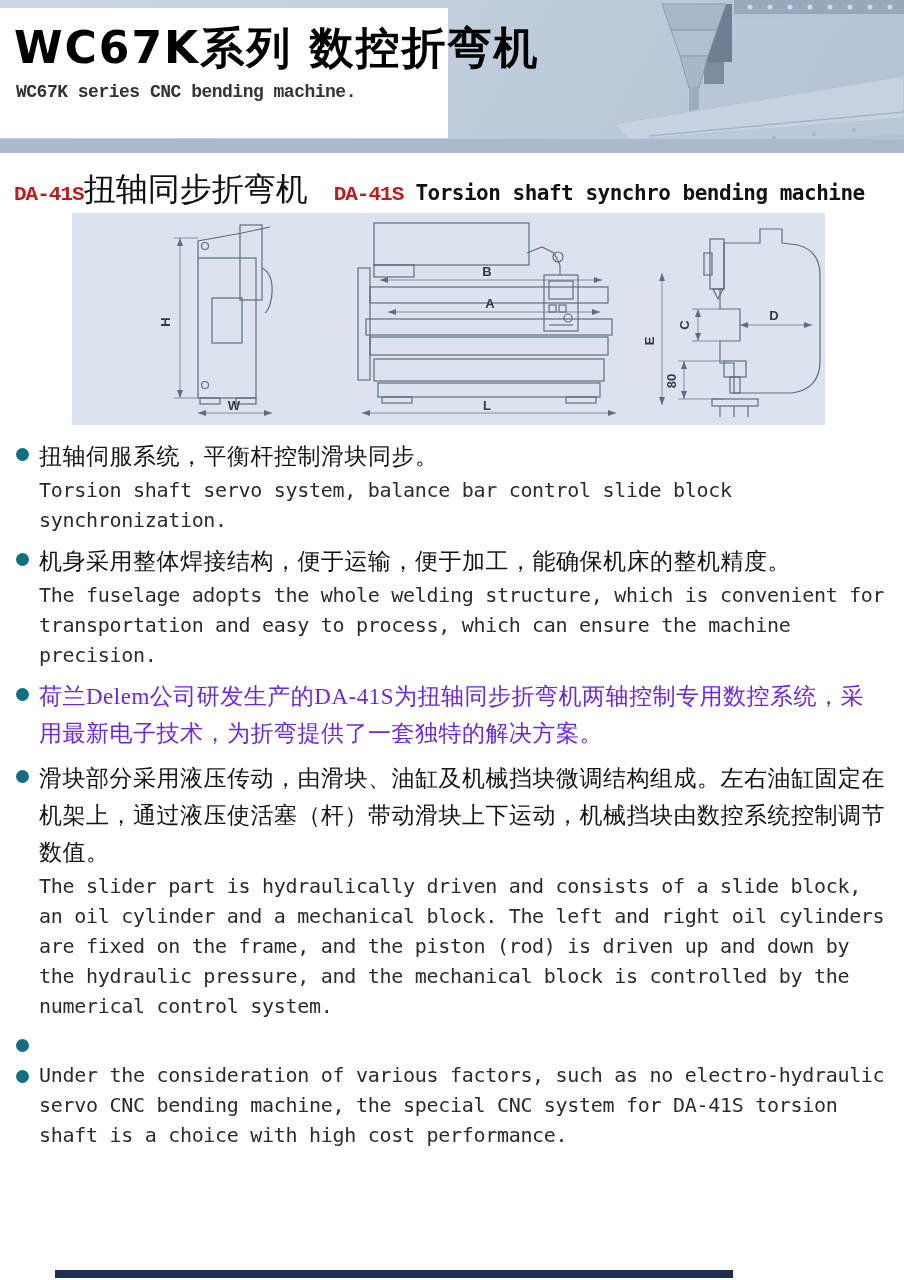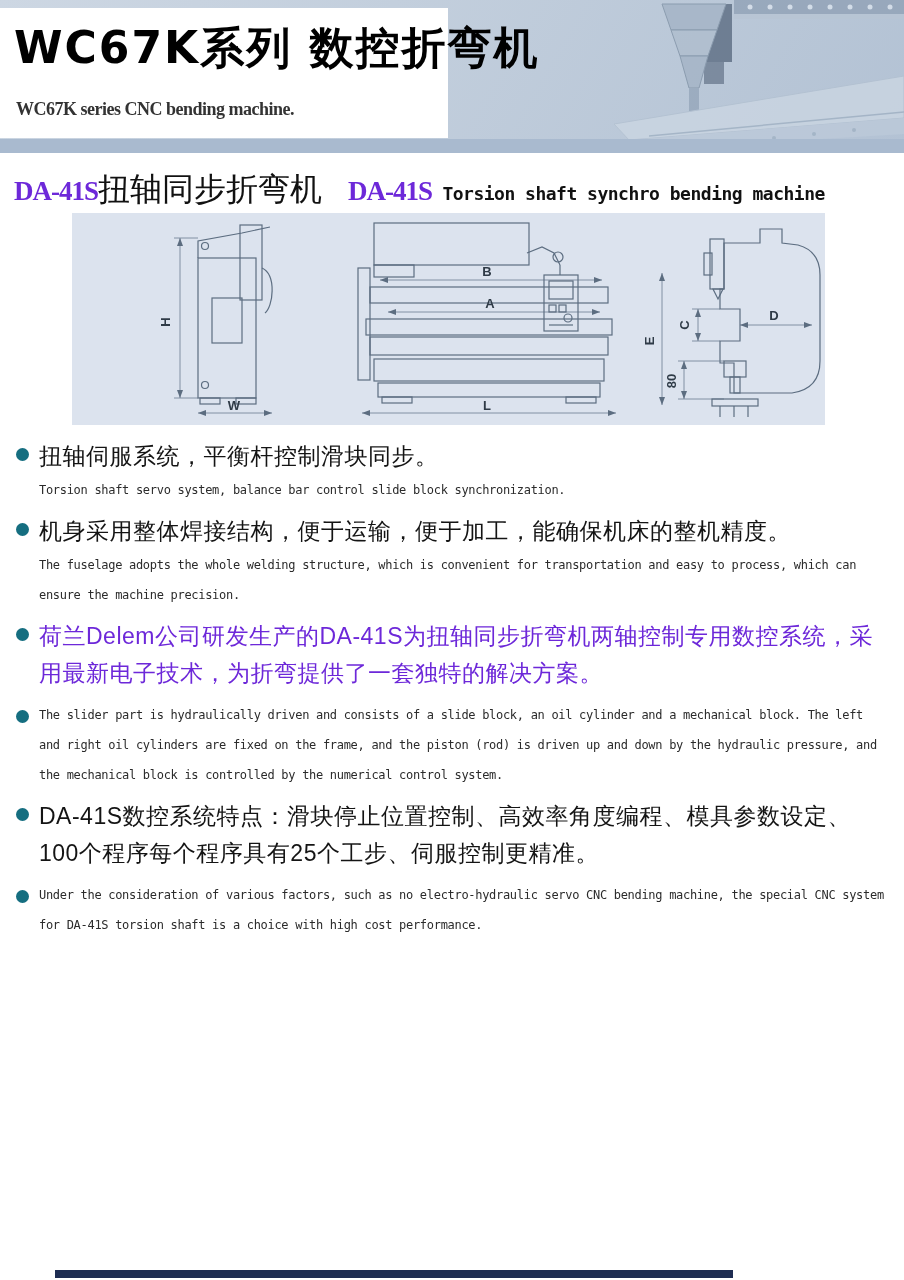--- a/index.html
+++ b/index.html
@@ -22,38 +22,38 @@
   .title-box{
     position:absolute;left:0;top:8px;width:448px;height:130px;
     background:#ffffff;box-sizing:border-box;padding:14px 0 0 14px;
   }
   .main-title{
     margin:0;font-size:44px;line-height:52px;font-weight:bold;color:#000;
     font-family:"DejaVu Sans","Liberation Sans",sans-serif;
     letter-spacing:2px;white-space:nowrap;
   }
   .sub-title{
-    margin:25px 0 0 2px;font-size:18px;font-weight:bold;color:#333;
-    font-family:Liberation Serif, serif;
+    margin:8px 0 0 2px;font-size:18px;font-weight:bold;color:#333;
+    font-family:Liberation Mono, monospace;
     letter-spacing:-0.5px;white-space:nowrap;
   }
   
   .model-row{
     position:absolute;left:14px;top:168px;width:880px;white-space:nowrap;
   }
   .model-row .model{
-    color:#6d28d9;font-weight:bold;font-size:27px;
-    font-family:Liberation Serif, serif;letter-spacing:-1px;
+    color:#b91c1c;font-weight:bold;font-size:21px;
+    font-family:Liberation Mono, monospace;letter-spacing:-1px;
   }
   .model-row .cn{
     color:#111;font-size:32px;font-family:"DejaVu Serif","Liberation Serif",serif;
   }
   .model-row .gap{display:inline-block;width:26px;}
   .model-row .en{
-    color:#111;font-weight:bold;font-size:18px;
+    color:#111;font-weight:bold;font-size:21px;
     font-family:"DejaVu Sans Mono","Liberation Mono",monospace;letter-spacing:-0.5px;
   }
   
   .diagram-panel{
     position:absolute;left:72px;top:213px;width:753px;height:212px;
     background:#dce3ee;
   }
   .diagram-panel svg{display:block;}
   .dline{stroke:#5c6d80;stroke-width:1.2;fill:none;}
   .dthin{stroke:#6b7c8f;stroke-width:0.8;fill:none;}
@@ -66,24 +66,24 @@
     padding:0 18px 0 10px;
   }
   .bullet-item{display:flex;margin-bottom:8px;}
   .dot{
     flex:none;width:13px;height:13px;border-radius:50%;
     background:#156e80;margin:10px 10px 0 6px;
   }
   .btext{flex:1;min-width:0;}
   .cn-text{
     font-size:23px;line-height:37px;color:#141414;letter-spacing:0.5px;
-    font-family:Liberation Sans, sans-serif;
+    font-family:Liberation Serif, serif;
   }
   .en-text{
-    font-size:12px;line-height:30px;color:#2b2b2b;letter-spacing:-0.3px;
+    font-size:20px;line-height:30px;color:#2b2b2b;letter-spacing:-0.3px;
     font-family:"DejaVu Sans Mono","Liberation Mono",monospace;
   }
   .bullet-item.orange .cn-text,
   .bullet-item.orange .en-text{color:#6d28d9;}
   
   .footer-bar{
     position:absolute;left:55px;bottom:2px;width:678px;height:8px;
     background:#1e2d52;
   }
 </style>
@@ -264,28 +264,28 @@
   <div class="bullet-item orange">
     <span class="dot"></span>
     <div class="btext">
       <div class="cn-text">荷兰Delem公司研发生产的DA-41S为扭轴同步折弯机两轴控制专用数控系统，采用最新电子技术，为折弯提供了一套独特的解决方案。</div>
     </div>
   </div>
 
   <div class="bullet-item">
     <span class="dot"></span>
     <div class="btext">
+      <div class="cn-text">滑块部分采用液压传动，由滑块、油缸及机械挡块微调结构组成。左右油缸固定在机架上，通过液压使活塞（杆）带动滑块上下运动，机械挡块由数控系统控制调节数值。</div>
       <div class="en-text">The slider part is hydraulically driven and consists of a slide block, an oil cylinder and a mechanical block. The left and right oil cylinders are fixed on the frame, and the piston (rod) is driven up and down by the hydraulic pressure, and the mechanical block is controlled by the numerical control system.</div>
     </div>
   </div>
 
   <div class="bullet-item">
     <span class="dot"></span>
     <div class="btext">
-      <div class="cn-text">DA-41S数控系统特点：滑块停止位置控制、高效率角度编程、模具参数设定、100个程序每个程序具有25个工步、伺服控制更精准。</div>
     </div>
   </div>
 
   <div class="bullet-item">
     <span class="dot"></span>
     <div class="btext">
       <div class="en-text">Under the consideration of various factors, such as no electro-hydraulic servo CNC bending machine, the special CNC system for DA-41S torsion shaft is a choice with high cost performance.</div>
     </div>
   </div>
 

